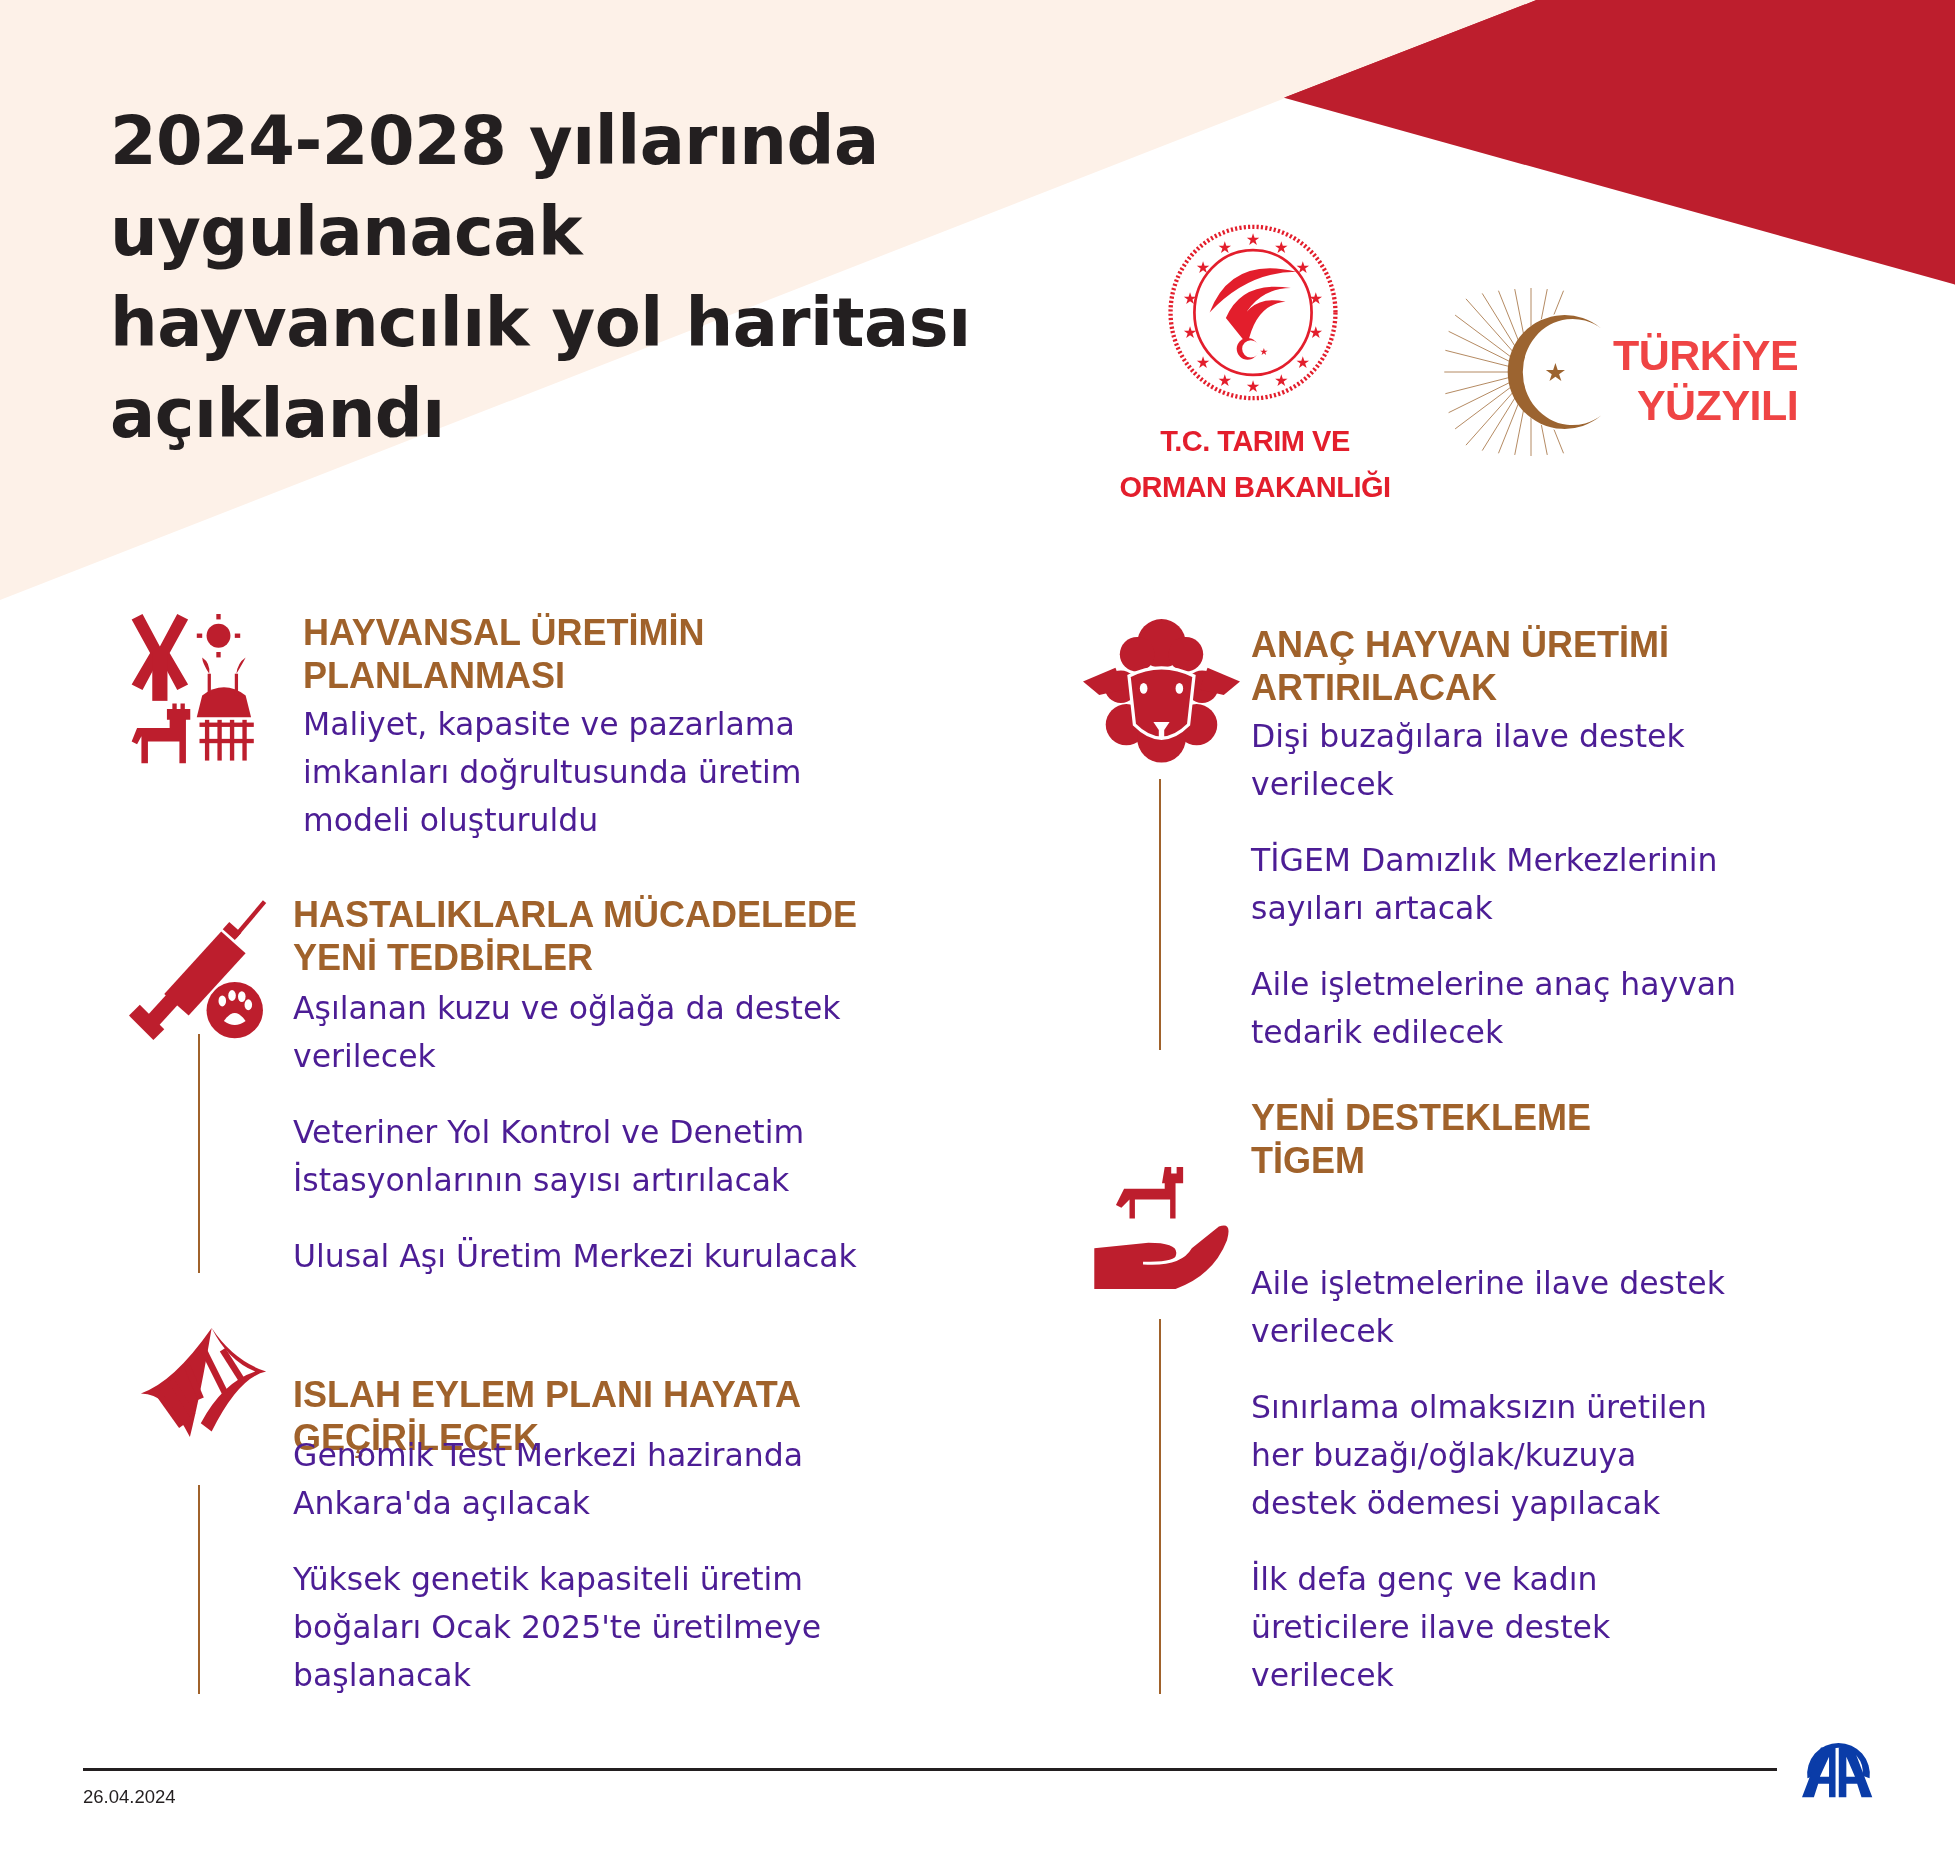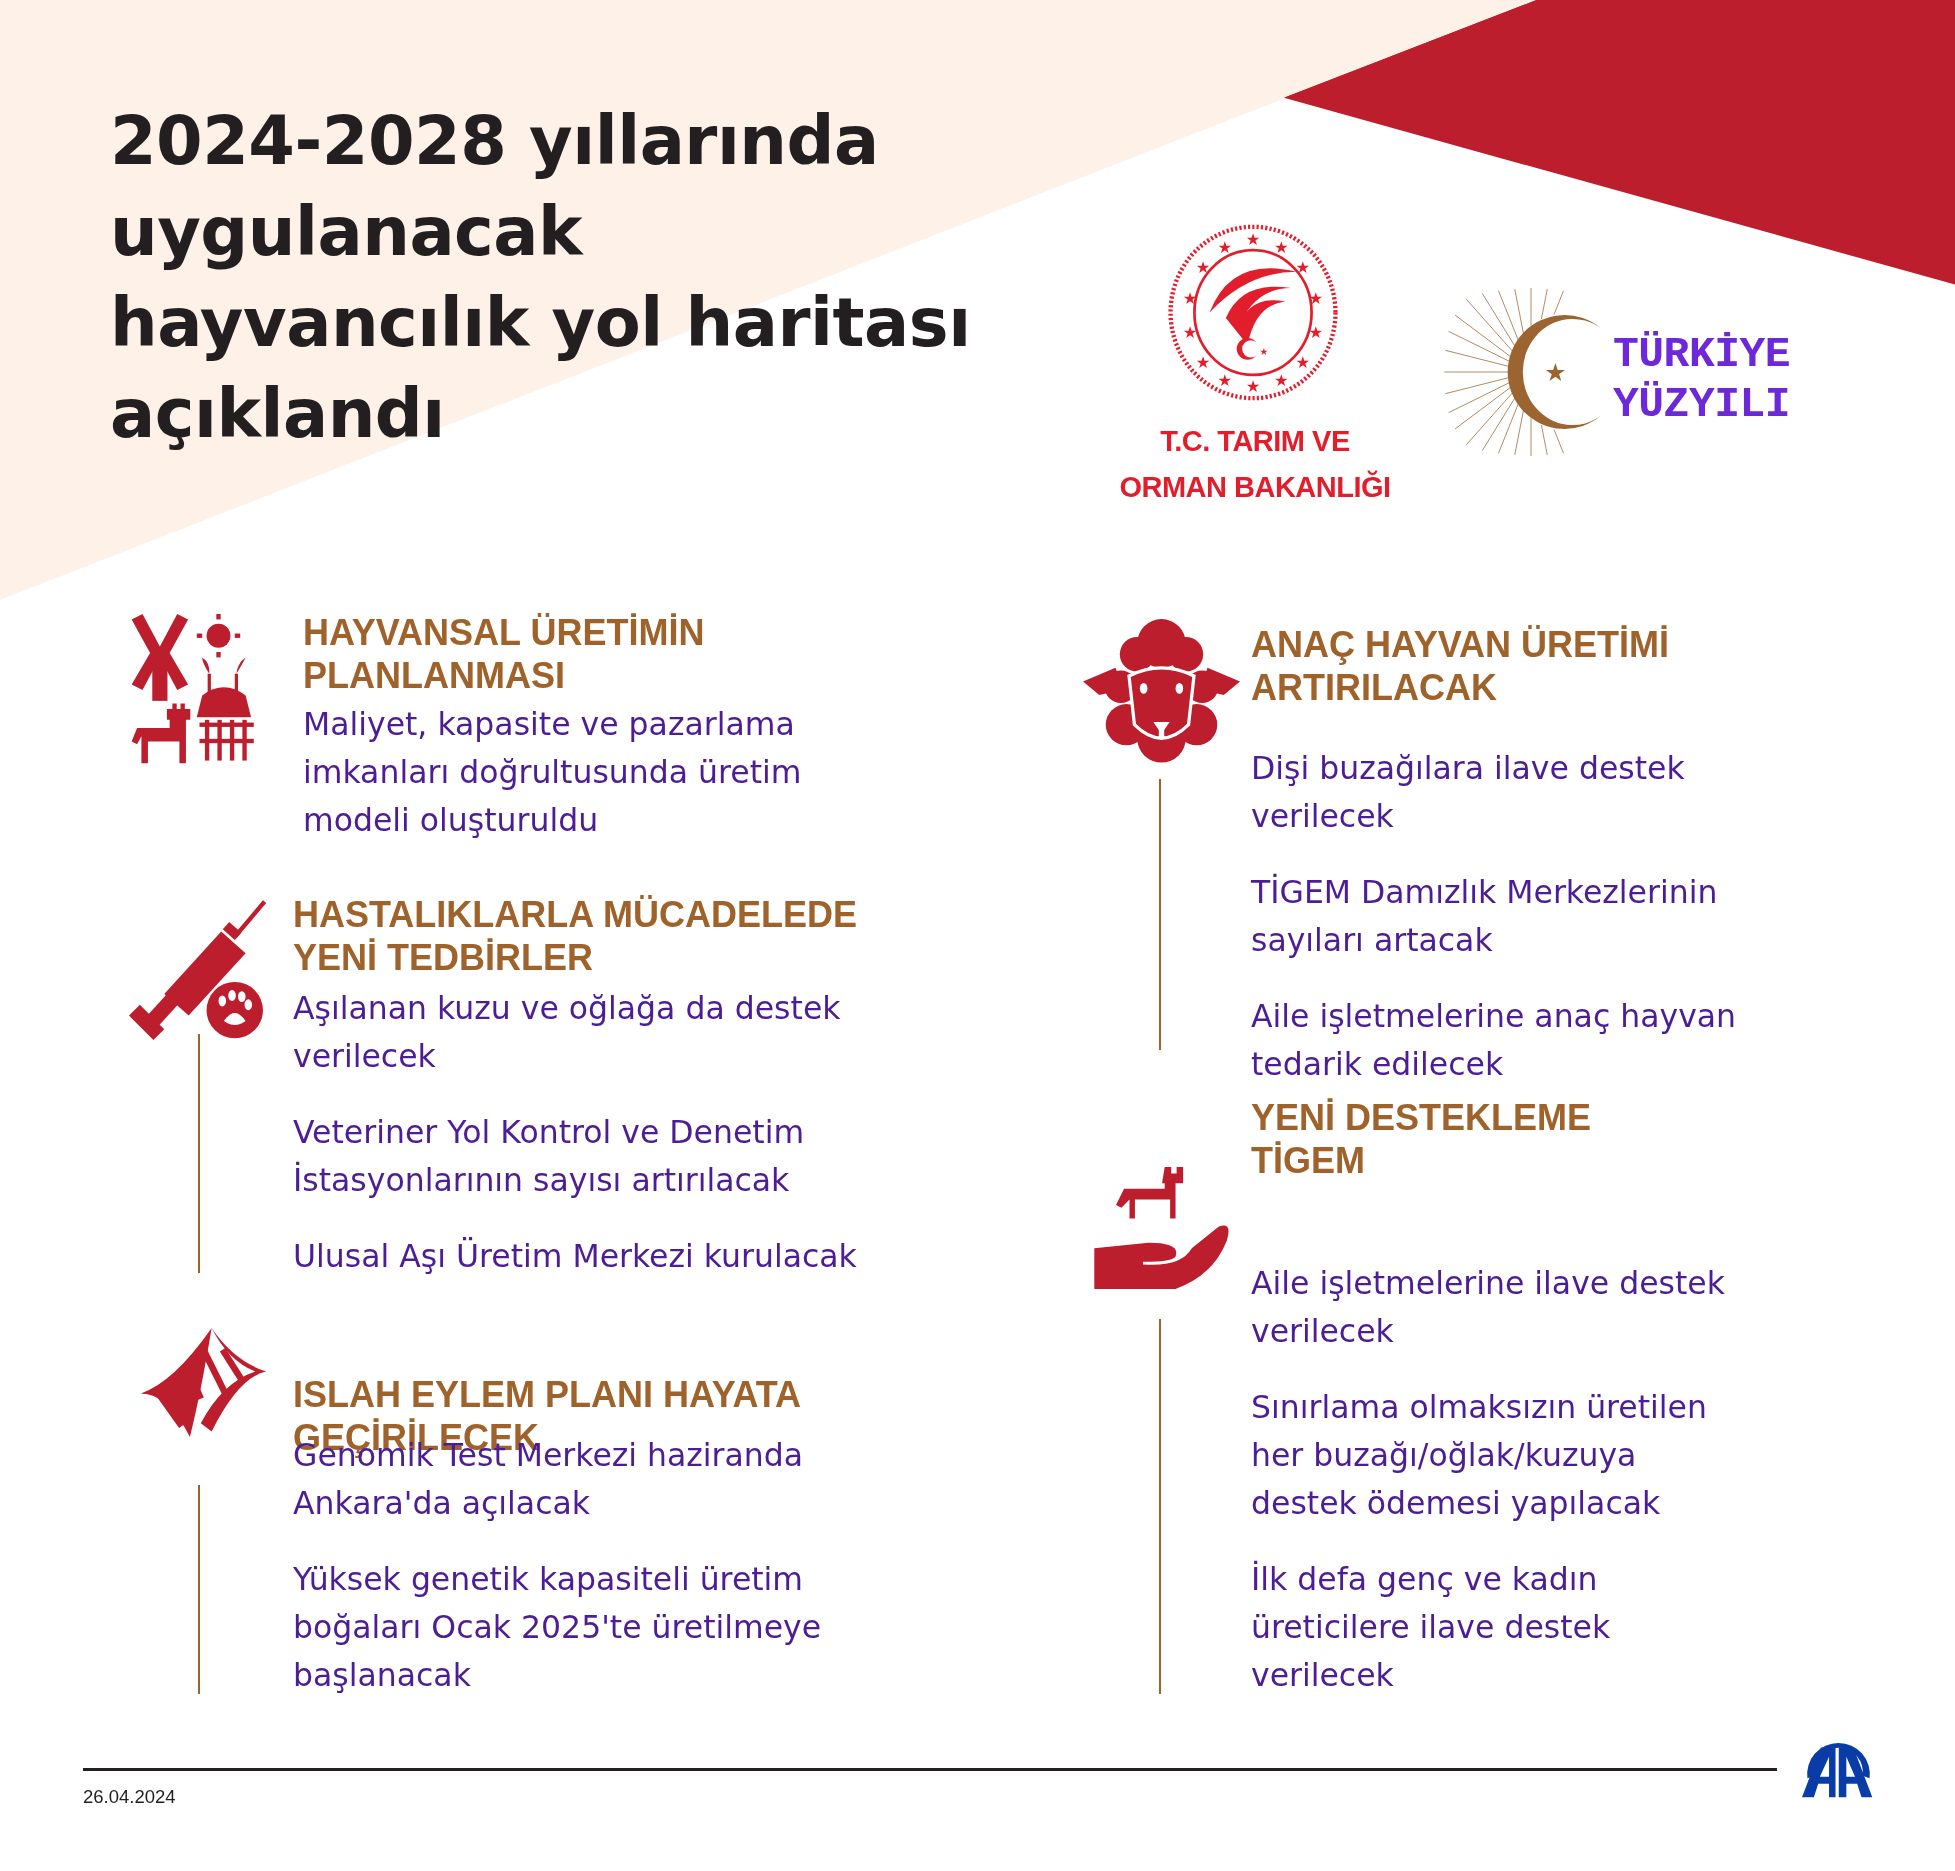--- a/index.html
+++ b/index.html
@@ -1,21 +1,21 @@
 <!DOCTYPE html>
 <html style="font-size:8.7px"><head>
 <meta charset="utf-8">
 <style>
   html,body{margin:0;padding:0;}
   body{width:1955px;height:1871px;position:relative;overflow:hidden;background:#ffffff;font-family:"DejaVu Sans","Liberation Sans",sans-serif;color:#231f20;}
   .bg{position:absolute;left:0;top:0;width:1955px;height:1871px;}
   .title{position:absolute;left:110px;top:96px;font-family:"DejaVu Sans",sans-serif;font-weight:bold;font-size:67px;line-height:91px;color:#231f20;letter-spacing:-0.5px;}
   .title div{white-space:nowrap;}
   .ministry-text{position:absolute;left:1081px;top:418px;width:348px;text-align:center;font-family:"Liberation Sans",sans-serif;font-weight:bold;font-size:29px;line-height:46px;color:#e31e2c;letter-spacing:-0.5px;}
-  .ty-text{position:absolute;left:1613px;top:330px;font-family:Liberation Mono, monospace;font-weight:bold;font-size:43px;line-height:50px;color:#6d28d9;letter-spacing:-0.5px;}
+  .ty-text{position:absolute;left:1613px;top:330px;font-family:Liberation Sans, sans-serif;font-weight:bold;font-size:43px;line-height:50px;color:#ef4444;letter-spacing:-0.5px;text-align:right;}
   .logo{position:absolute;}
   .sec-icon{position:absolute;}
   .heading{position:absolute;font-family:"Liberation Sans",sans-serif;font-weight:bold;font-size:36px;line-height:43px;color:#a0622b;white-space:nowrap;}
   .body{position:absolute;font-family:"DejaVu Sans",sans-serif;font-size:31.5px;line-height:48px;color:#4c1d95;}
   .item{margin:0 0 28px 0;white-space:pre-line;}
   .vline{position:absolute;width:2.2px;background:#a0622b;}
   .footer-line{position:absolute;left:83px;top:1768px;width:1694px;height:2.7px;background:#231f20;}
   .date{position:absolute;left:83px;top:1786px;font-family:"Liberation Sans",sans-serif;font-size:18.5px;color:#231f20;}
 </style>
 </head>
@@ -193,21 +193,21 @@
   <path d="M85,110 Q145,80 205,110 L195,200 Q145,250 95,200 Z" fill="#bd1e2d" stroke="#fff" stroke-width="6"></path>
   <ellipse cx="112" cy="133" rx="7" ry="10" fill="#fff"></ellipse>
     <ellipse cx="178" cy="133" rx="7" ry="10" fill="#fff"></ellipse>
   <path d="M130,195 L160,195 L150,210 L150,225 L140,225 L140,210 Z" fill="#fff"></path>
 </svg>
 <div class="heading" style="left:1251px;top:623px;">
   <div>ANAÇ HAYVAN ÜRETİMİ</div>
   <div>ARTIRILACAK</div>
 </div>
 <div class="vline" style="left:1159px;top:779px;height:271px;"></div>
-<div class="body" style="left:1251px;top:744px;">
+<div class="body" style="left:1251px;top:712px;">
   <div class="item">Dişi buzağılara ilave destek
 verilecek</div>
   <div class="item">TİGEM Damızlık Merkezlerinin
 sayıları artacak</div>
   <div class="item">Aile işletmelerine anaç hayvan
 tedarik edilecek</div>
 </div>
 
 <svg class="sec-icon" style="left:1094px;top:1167px;width:136px;height:130px;" viewBox="0 0 250 240" fill="#bd1e2d">
   <path d="M130,0 L142,0 L142,12 L152,12 L152,0 L164,0 L164,30 L150,30 L150,95 L140,95 L140,60 L75,60 L75,95 L65,95 L65,60 L50,75 L40,70 L55,40 L130,40 L130,30 L125,30 Z"></path>

